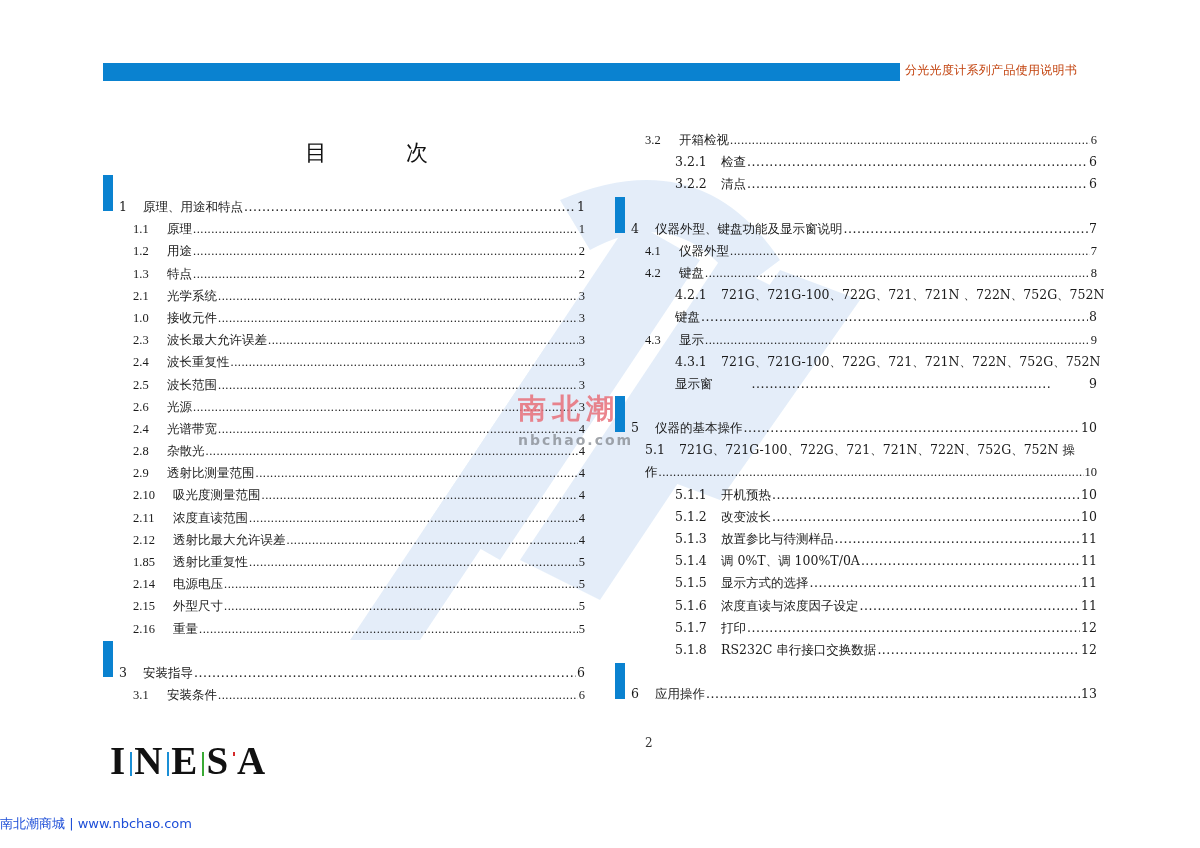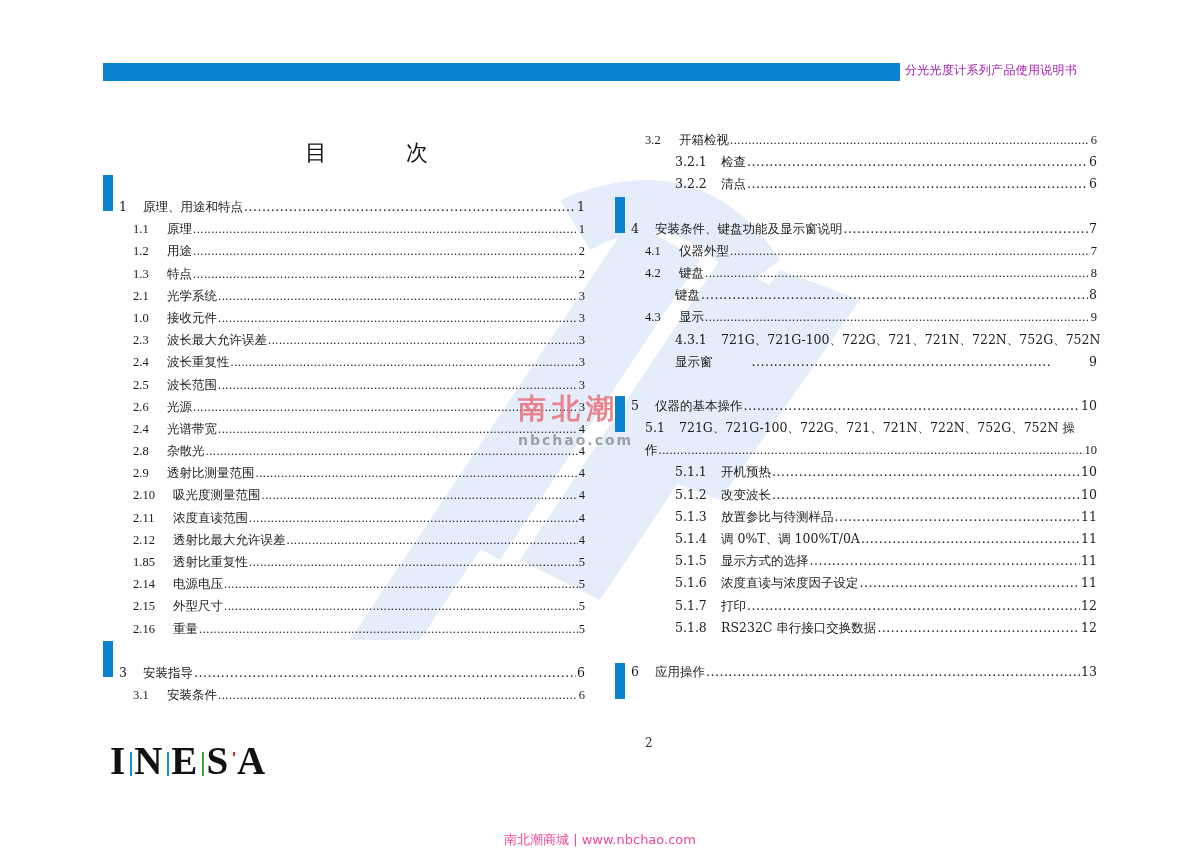--- a/index.html
+++ b/index.html
@@ -1,20 +1,20 @@
 <!DOCTYPE html>
 <html><head>
 <meta charset="utf-8">
 <style>
   html, body { margin:0; padding:0; }
   body { width:1200px; height:848px; background:#ffffff; position:relative; overflow:hidden;
          font-family:"DejaVu Serif","Liberation Serif",serif; color:#1a1a1a; }
   .topbar { position:absolute; left:103px; top:63px; width:793px; height:18px; background:#0a82d0; }
   .topbar-right { position:absolute; left:896px; top:63px; width:4px; height:18px; background:#0a82d0; }
-  .header-title { position:absolute; left:905px; top:62px; font-size:12px; color:#a21caf; letter-spacing:0.3px;
+  .header-title { position:absolute; left:905px; top:62px; font-size:12px; color:#c2410c; letter-spacing:0.3px;
                   font-family:"DejaVu Sans","Liberation Sans",sans-serif; }
   .toc-title { position:absolute; left:305px; top:138px; font-size:22px; letter-spacing:36px;
                font-family:"DejaVu Sans","Liberation Sans",sans-serif; color:#111; }
   .col { position:absolute; font-size:12.5px; }
   .col-left { left:103px; top:196px; width:482px; }
   .col-right { left:615px; top:129px; width:482px; }
   .row { position:relative; height:22.2px; line-height:22.2px; display:flex; align-items:baseline; white-space:nowrap; }
   .row .num { display:inline-block; }
   .row .lbl { display:inline-block; }
   .row .dots { flex:1; overflow:hidden; margin:0 1px; color:#222; letter-spacing:0.5px; }
@@ -31,22 +31,22 @@
   .chap-marker { position:absolute; width:10px; height:36px; background:#0a82d0; }
   .spacer { height:22px; }
   .watermark-text { position:absolute; left:518px; top:390px; font-size:28px; color:#e8707a; opacity:0.85;
                     font-family:"DejaVu Serif",serif; letter-spacing:6px; font-weight:bold; }
   .watermark-url { position:absolute; left:518px; top:432px; font-size:14px; color:#8a8f96; opacity:0.8;
                    font-family:"DejaVu Sans","Liberation Sans",sans-serif; font-weight:bold; letter-spacing:2px; }
   .page-number { position:absolute; left:645px; top:736px; font-size:12px; color:#333; }
   .logo { position:absolute; left:110px; top:738px; font-size:39px; font-weight:bold; letter-spacing:3px;
           font-family:Liberation Serif, serif; color:#111; }
   .logo .sep { display:inline-block; width:2px; height:24px; vertical-align:-2px; margin:0 2px; }
-  .footer { position:absolute; left:0; width:1200px; top:815px; text-align:center; font-size:13px;
-            font-family:"DejaVu Sans","Liberation Sans",sans-serif; color:#ec4899;margin-top:16px; }
+  .footer { position:absolute; left:0; width:1200px; top:815px; font-size:13px;
+            font-family:"DejaVu Sans","Liberation Sans",sans-serif; color:#1d4ed8; }
   .wm-svg { position:absolute; left:0; top:0; }
 </style>
 </head>
 <body>
 
 <svg class="wm-svg" width="1200" height="848" viewBox="0 0 1200 848">
   <g fill="#dbe8f7" opacity="0.75">
     <polygon points="350,640 420,640 620,340 550,340"></polygon>
     <polygon points="430,520 500,560 700,260 630,220"></polygon>
     <polygon points="520,560 600,600 800,300 720,260"></polygon>
@@ -218,36 +218,37 @@
     </div>
   <div class="row lvl2">
       <span class="num">3.2.2</span>
       <span class="lbl">清点</span>
       <span class="dots"></span>
       <span class="pg">6</span>
     </div>
   <div class="spacer"></div>
   <div class="row lvl0">
       <span class="num">4</span>
-      <span class="lbl">安装条件、键盘功能及显示窗说明</span>
+      <span class="lbl">仪器外型、键盘功能及显示窗说明</span>
       <span class="dots"></span>
       <span class="pg">7</span>
     </div>
   <div class="row lvl1">
       <span class="num">4.1</span>
       <span class="lbl">仪器外型</span>
       <span class="dots"></span>
       <span class="pg">7</span>
     </div>
   <div class="row lvl1">
       <span class="num">4.2</span>
       <span class="lbl">键盘</span>
       <span class="dots"></span>
       <span class="pg">8</span>
     </div>
+  <div class="wrapline" style="padding-left:60px;"><span style="display:inline-block;width:46px;">4.2.1</span><span>721G、721G-100、722G、721、721N 、722N、752G、752N</span></div>
   <div class="row lvl2" style="padding-left:60px;">
       <span class="lbl">键盘</span>
       <span class="dots"></span>
       <span class="pg">8</span>
     </div>
   <div class="row lvl1">
       <span class="num">4.3</span>
       <span class="lbl">显示</span>
       <span class="dots"></span>
       <span class="pg">9</span>

